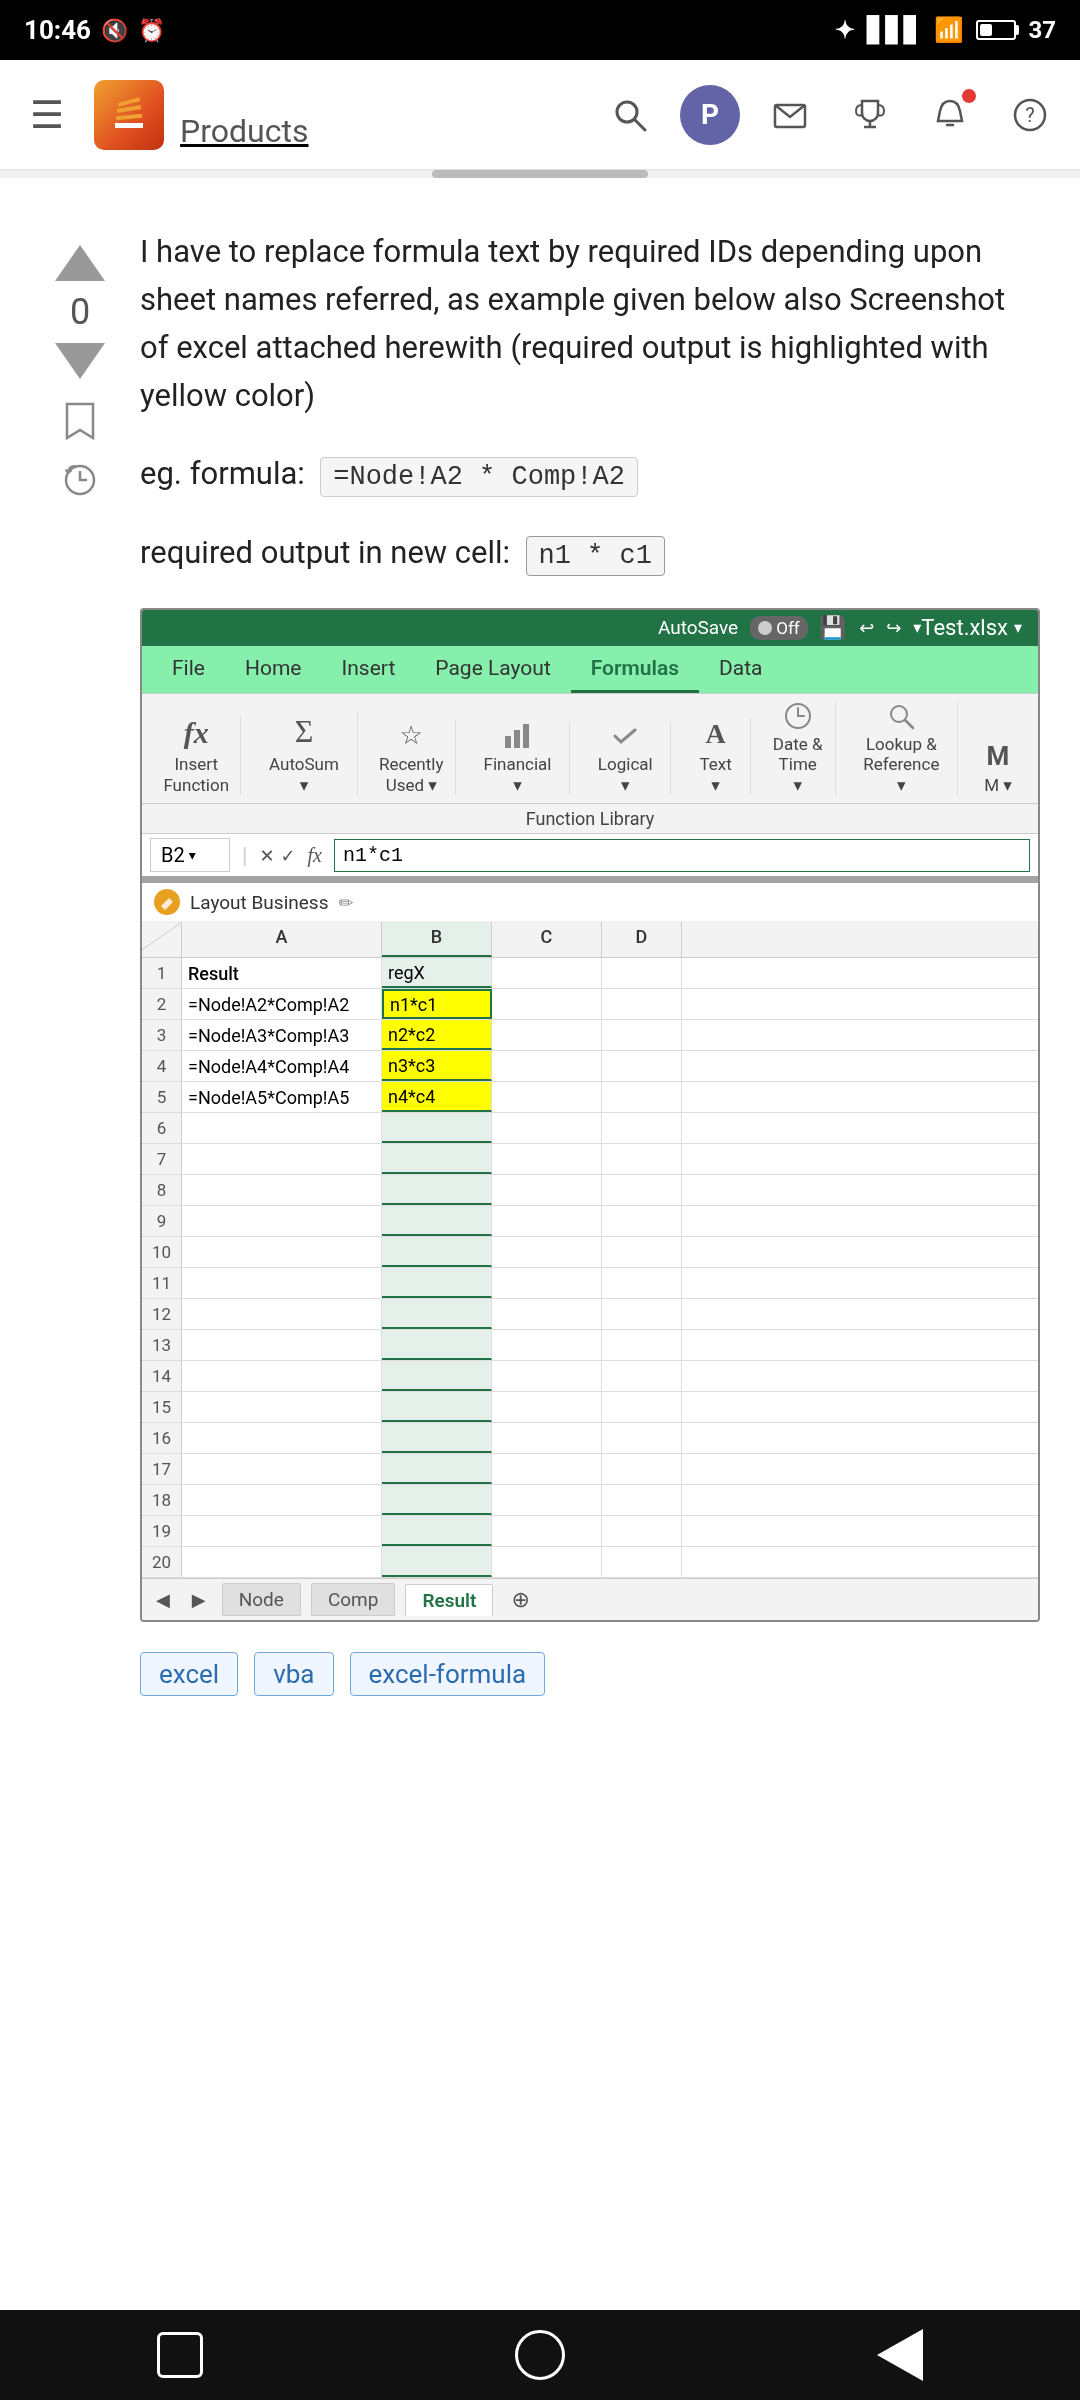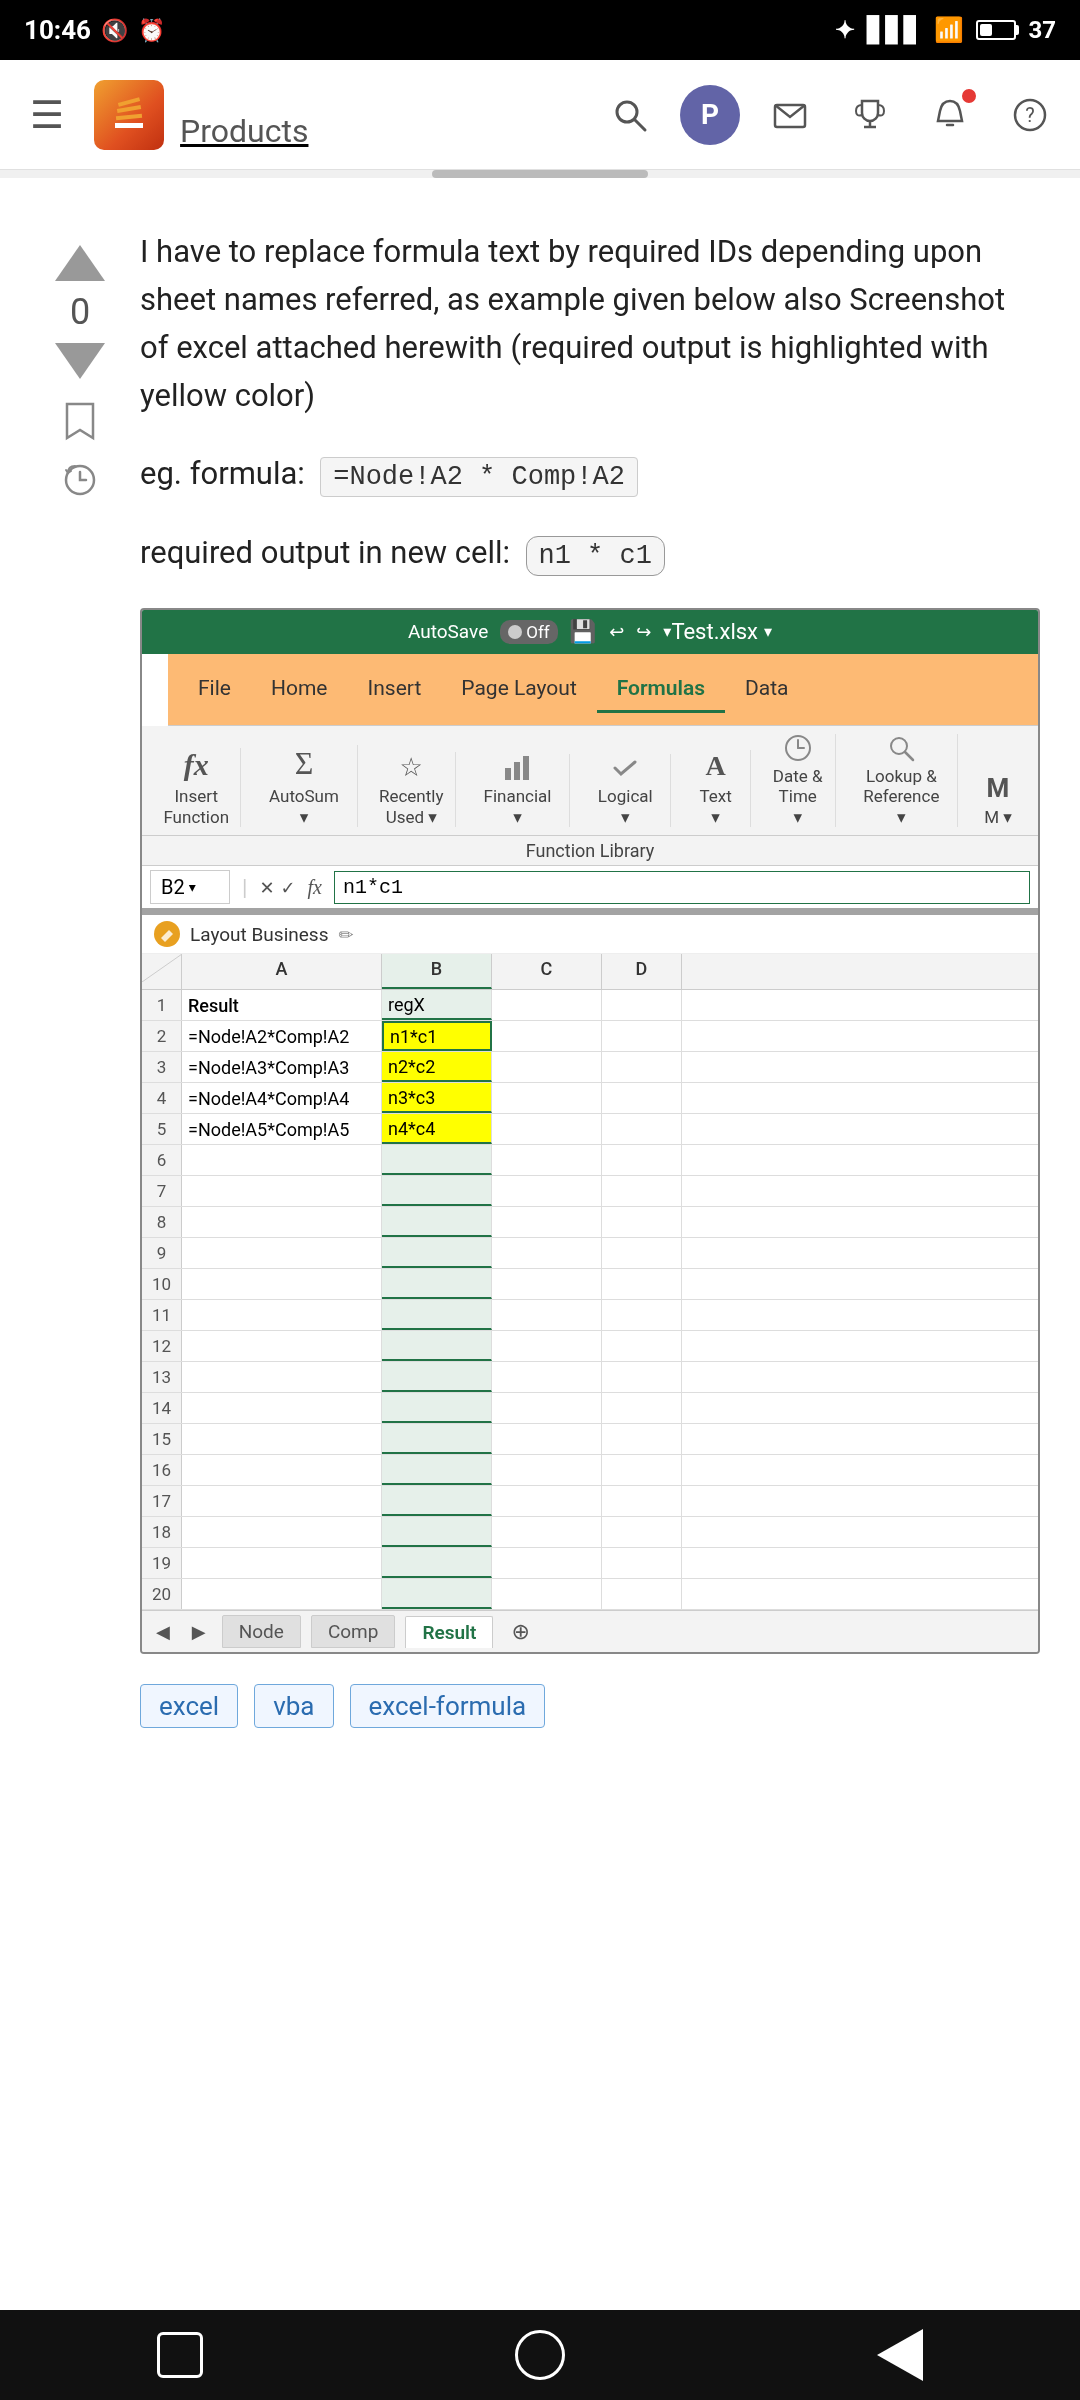--- a/index.html
+++ b/index.html
@@ -195,43 +195,43 @@
       border: 1.5px solid #ccc;
       border-radius: 4px;
       padding: 4px 12px;
       font-size: 27px;
       color: #333;
     }
     .output-highlight {
       font-family: 'Courier New', Courier, monospace;
       background: #f5f5f5;
       border: 1.5px solid #999;
-      border-radius: 12px;
+      border-radius: 4px;
       padding: 4px 12px;
       font-size: 27px;
       color: #333;
     }
 
     
     .excel-wrapper {
       border: 2px solid #888;
       margin-top: 20px;
       margin-bottom: 30px;
       border-radius: 4px;
       overflow: hidden;
       background: #fff;
     }
 
     
     .excel-titlebar {
       background: #217346;
-      height: 44px;
-      display: flex;
-      align-items: center;
-      justify-content: center;
+      height: 36px;
+      display: flex;
+      align-items: center;
+      justify-content: flex-end;
       padding: 0 16px;
       color: #fff;
       font-size: 22px;
     }
     .excel-title-left { display: flex; align-items: center; gap: 12px; }
     .excel-title-right { display: flex; align-items: center; gap: 6px; }
     .autosave-label { font-size: 19px; }
     .autosave-toggle {
       background: #666;
       border-radius: 10px;
@@ -243,26 +243,25 @@
     }
     .toggle-circle {
       width: 14px;
       height: 14px;
       background: #ccc;
       border-radius: 50%;
     }
 
     
     .excel-menutabs {
-      background: #fdba74;
+      background: #86efac;
       border-bottom: 1px solid #ccc;
       display: flex;
       gap: 0;
-      padding: 12px 10px;
-      margin-left: 26px;
+      padding: 0 10px;
     }
     .excel-menutab {
       padding: 10px 20px;
       font-size: 21px;
       color: #333;
       cursor: pointer;
       border-bottom: 3px solid transparent;
     }
     .excel-menutab.active {
       color: #217346;

